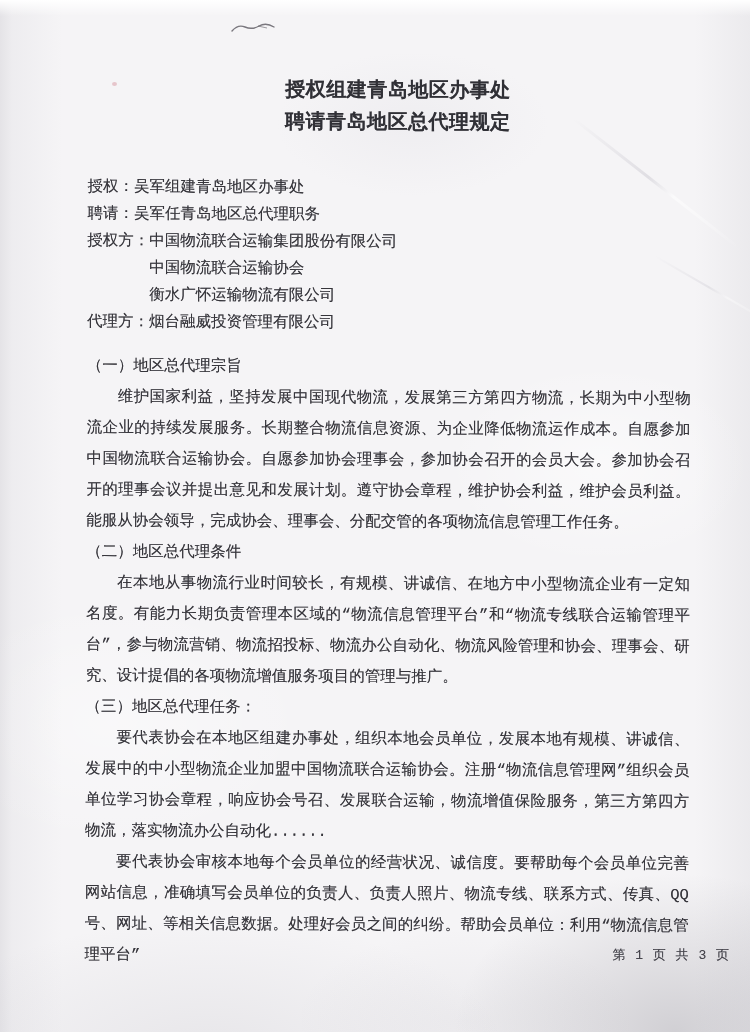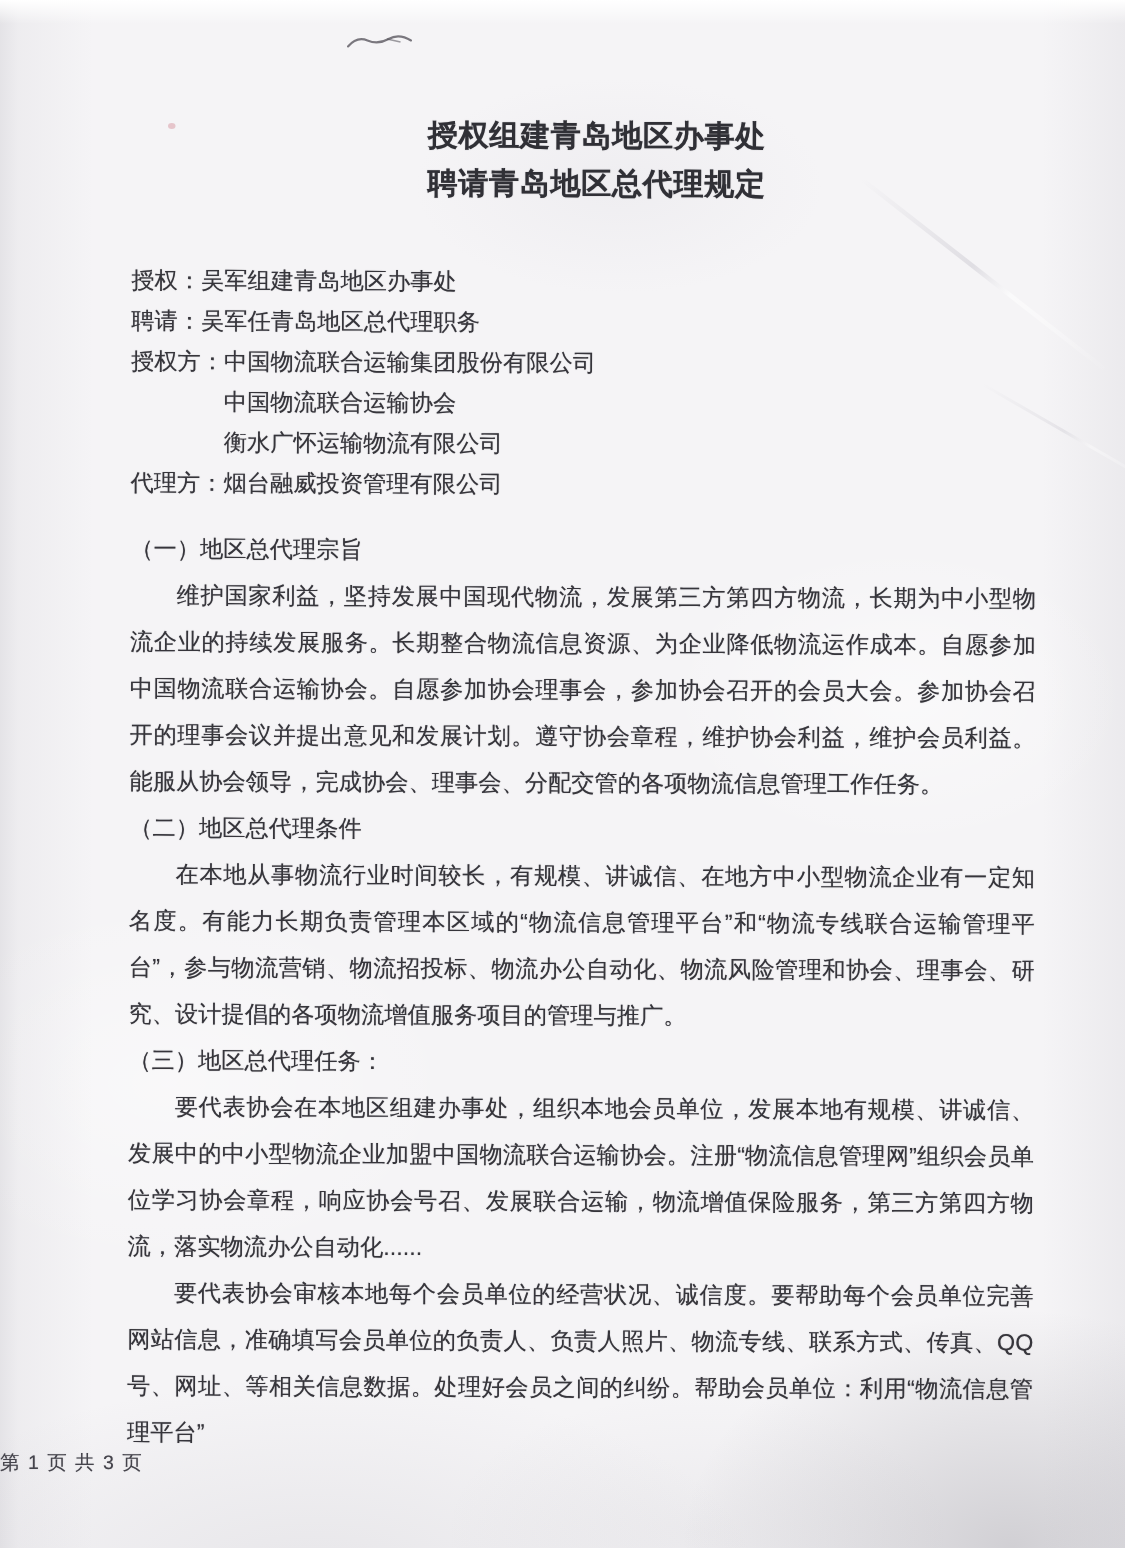--- a/index.html
+++ b/index.html
@@ -5,21 +5,21 @@
   html, body {
     margin: 0;
     padding: 0;
     background: #ffffff;
   }
   .page {
     position: relative;
     width: 750px;
     height: 1032px;
     overflow: hidden;
-    font-family: Liberation Sans, sans-serif;
+    font-family: Liberation Mono, monospace;
     color: #36353b;
     background-color: #f5f4f6;
     background-image:
       
       linear-gradient(180deg, #ffffff 0px, rgba(255,255,255,0) 16px),
       
       linear-gradient(90deg, rgba(140,138,150,0.16) 0px, rgba(140,138,150,0.07) 12px, rgba(140,138,150,0.0) 62px),
       
       linear-gradient(270deg, rgba(150,148,160,0.10) 0px, rgba(150,148,160,0.0) 55px),
       
@@ -86,26 +86,25 @@
     line-height: 31px;
     text-indent: 2em;
     text-align: justify;
     word-break: break-all;
   }
   .page-footer {
     position: absolute;
     left: 0;
     top: 946px;
     width: 730px;
-    text-align: left;
+    text-align: right;
     font-size: 13px;
     letter-spacing: 1px;
     color: #45444c;
     text-shadow: 0 0 0.5px rgba(70,69,78,0.5);
-    margin-top: 20px;
   }
 </style>
 </head>
 <body>
 
 <div class="page">
 
   <div class="crease crease-a"></div>
   <div class="crease crease-b"></div>
   <div class="dot-artifact"></div>

